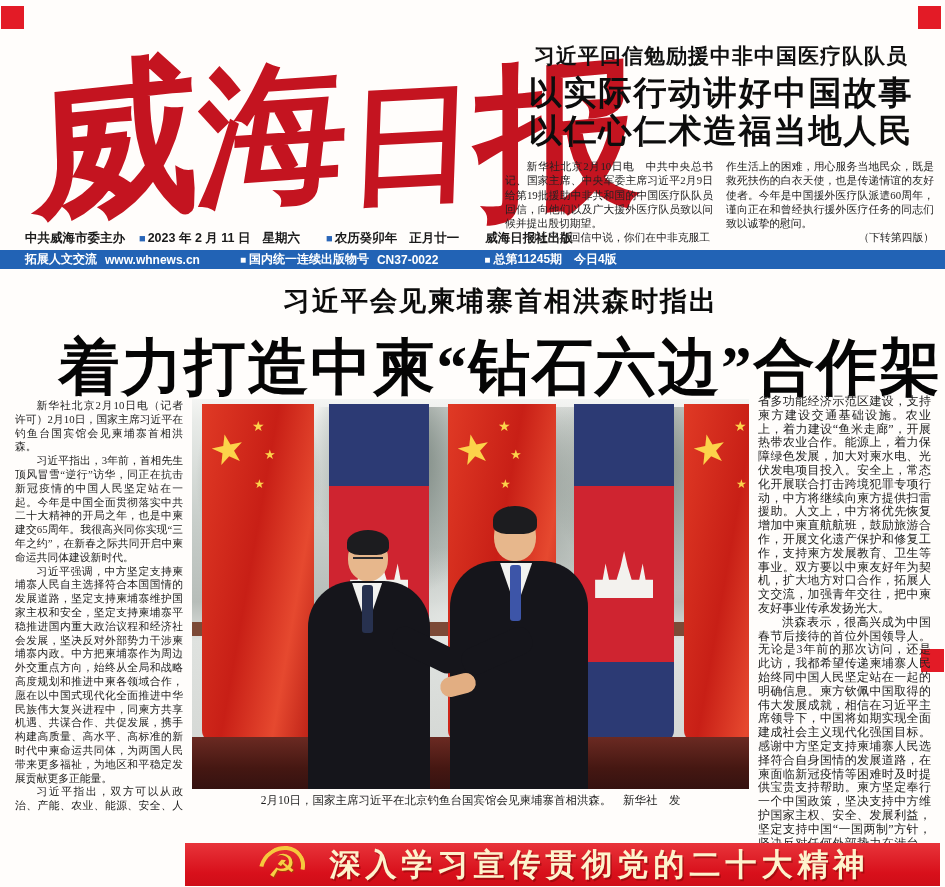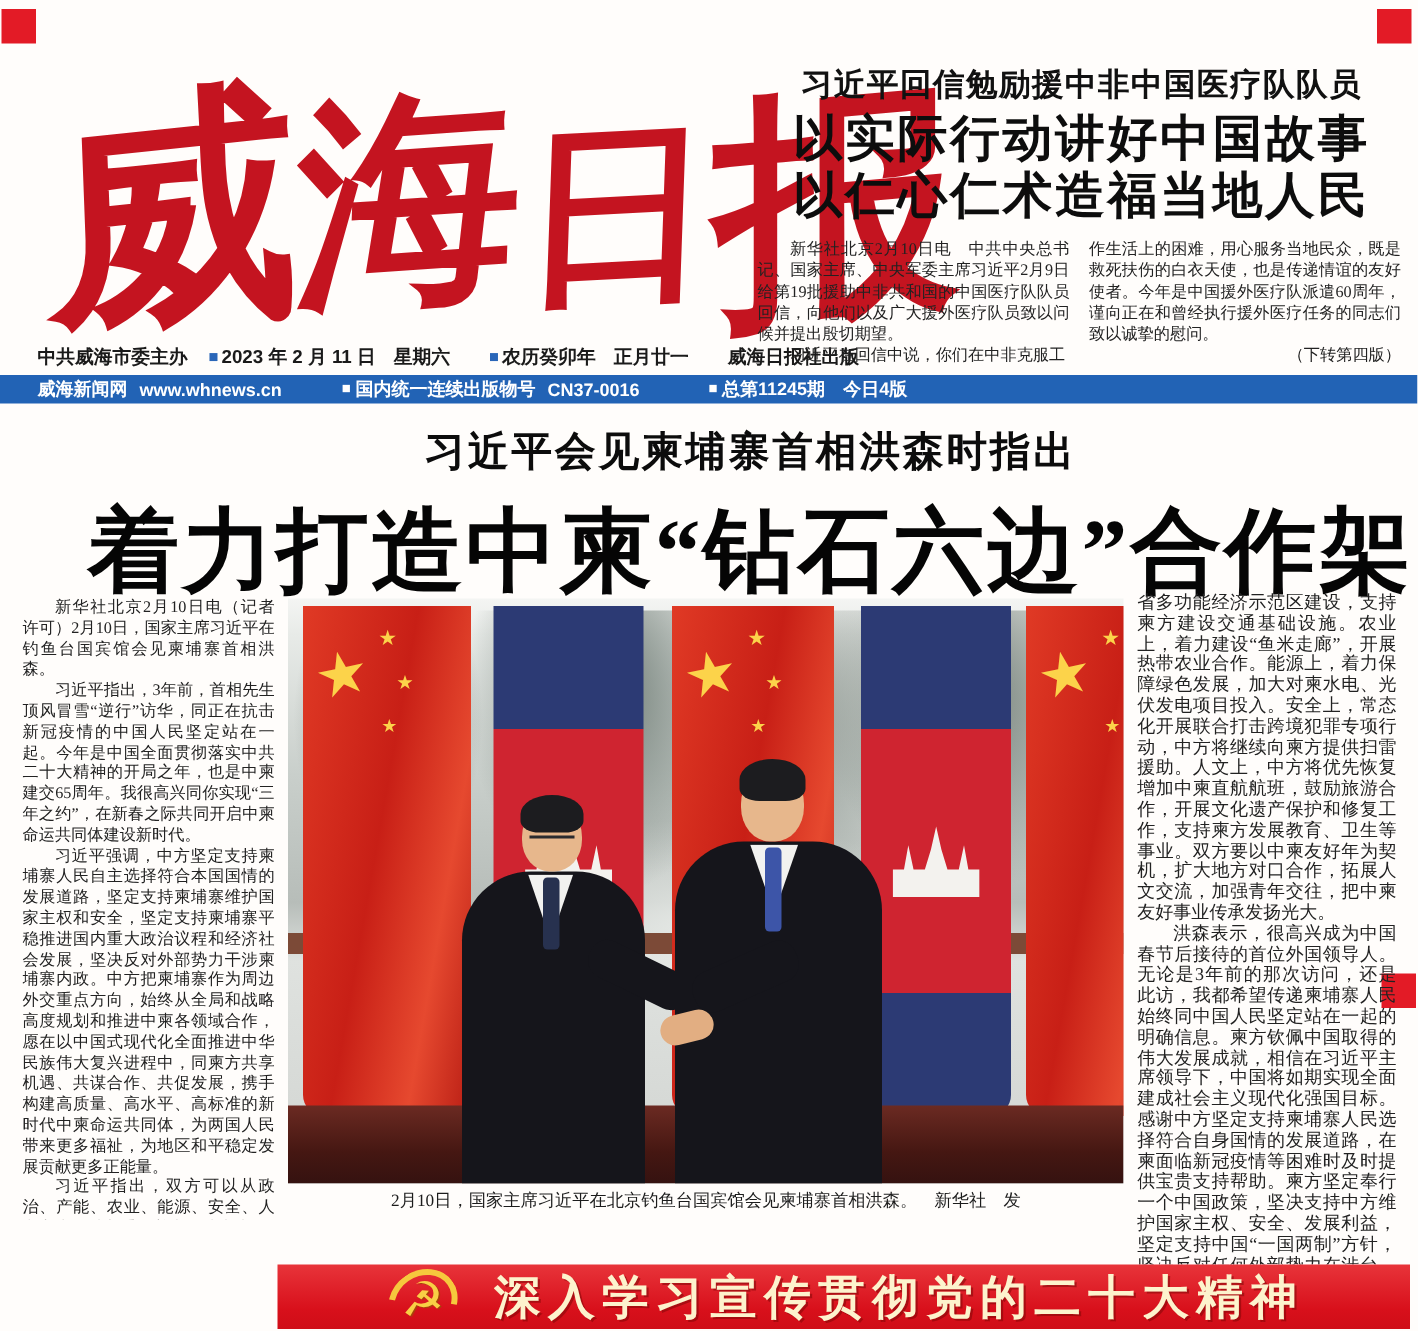--- a/index.html
+++ b/index.html
@@ -125,27 +125,27 @@
   <span>2023 年 2 月 11 日</span>
   <span class="gap2">星期六</span>
   <span class="gap3 sq-blue">■</span>
   <span>农历癸卯年</span>
   <span class="gap2">正月廿一</span>
   <span class="gap3">威海日报社出版</span>
 </div>
 
 <div class="abs bluebar">
   <span class="seg">
-    <span>威海新闻网</span>
+    <span>拓展人文交流</span>
     <span style="margin-left:8px;">www.whnews.cn</span>
   </span>
   <span class="seg g1">
     <span class="sq-white">■</span>
     <span>国内统一连续出版物号</span>
-    <span style="margin-left:8px;">CN37-0016</span>
+    <span style="margin-left:8px;">CN37-0022</span>
   </span>
   <span class="seg g2">
     <span class="sq-white">■</span>
     <span>总第11245期</span>
     <span style="margin-left:12px;">今日4版</span>
   </span>
 </div>
 
 <div class="abs top-article">
   <div class="ta-kicker">习近平回信勉励援中非中国医疗队队员</div>

